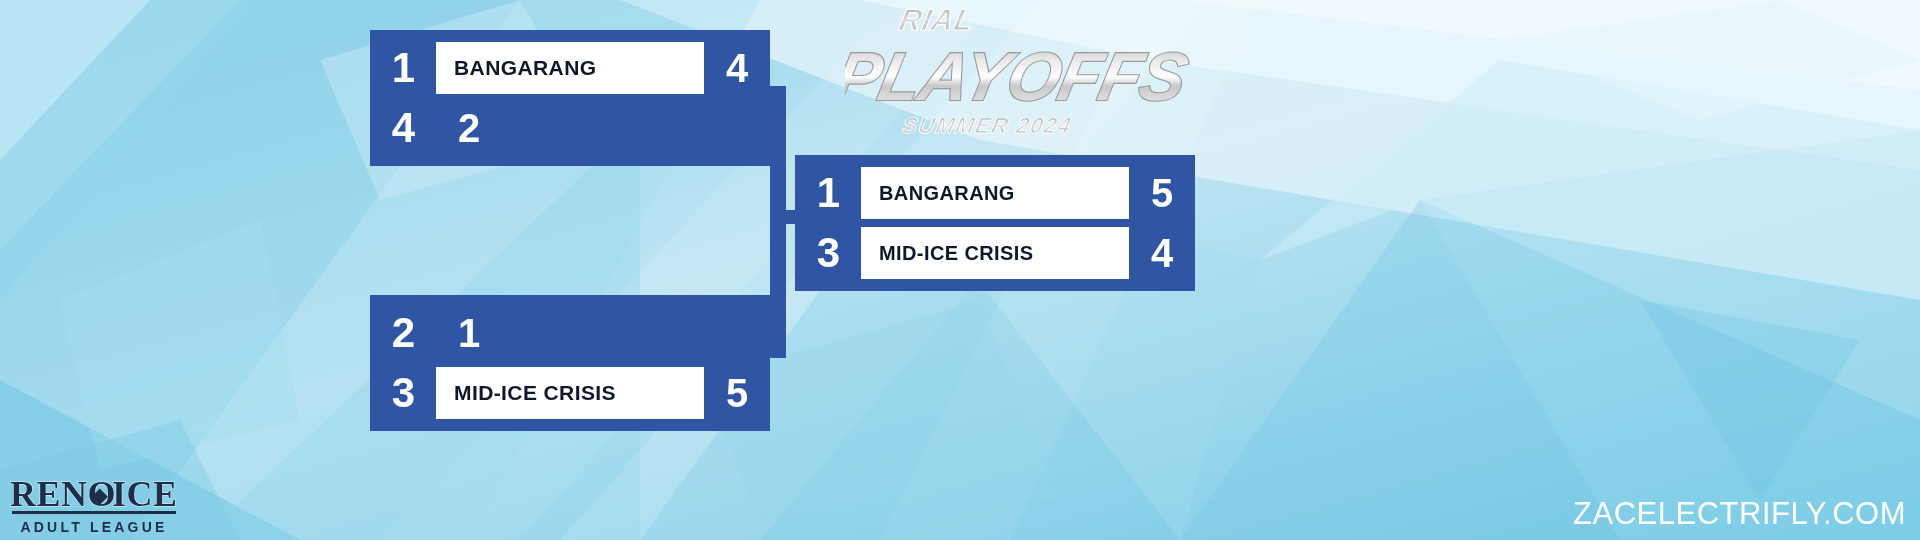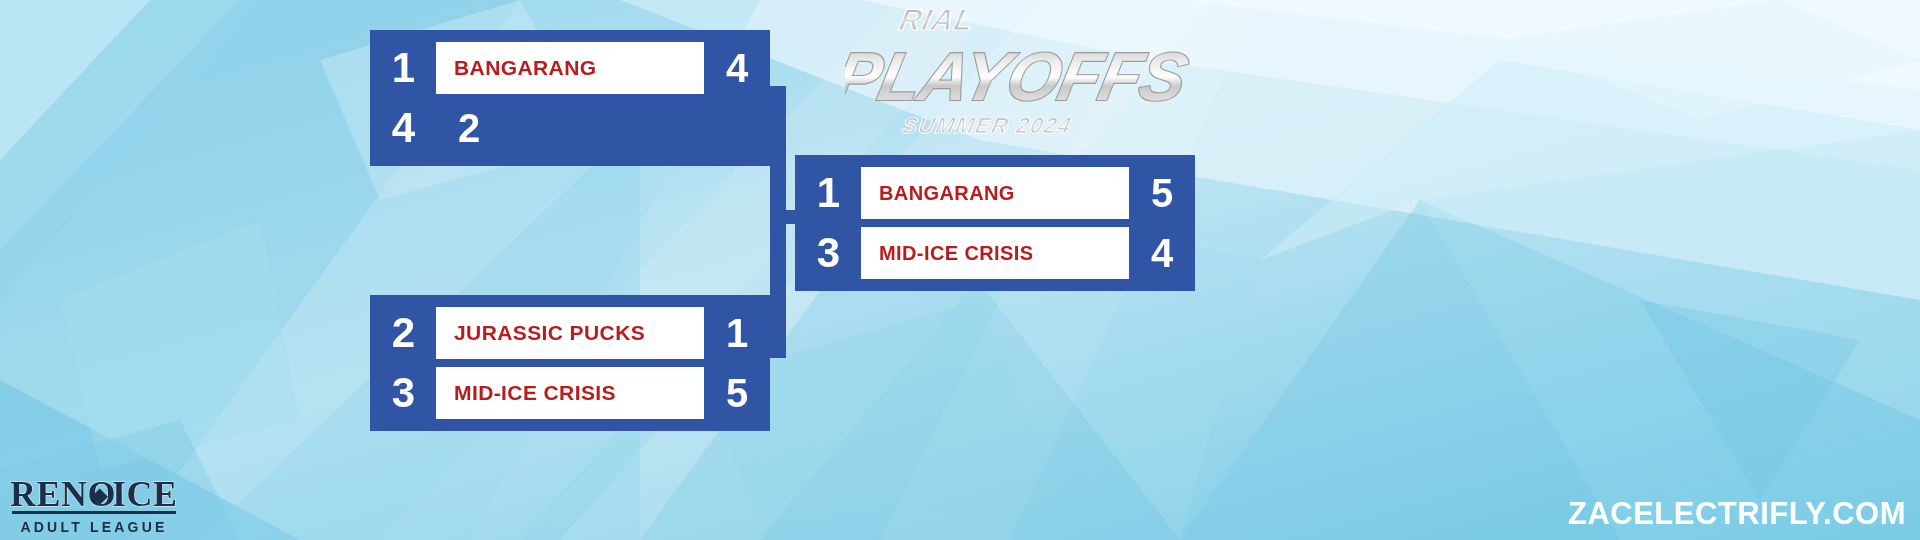--- a/index.html
+++ b/index.html
@@ -45,21 +45,21 @@
     color:#ffffff;
     font-weight:bold;
     font-size:42px;
     line-height:1;
     letter-spacing:-1px;
   }
 
   .teamname {
     flex:1;
     background:#ffffff;
-    color:#b91c1c;
+    color:#0f172a;
     display:flex;
     align-items:center;
     padding-left:18px;
     font-weight:bold;
     font-size:21px;
     letter-spacing:0.4px;
     white-space:nowrap;
     overflow:hidden;
   }
 
@@ -100,21 +100,21 @@
     z-index:4;
   }
   #logo-reno-ice svg { display:block; width:172px; height:72px; }
 
   
   #watermark {
     position:absolute;
     right:14px; bottom:8px;
     z-index:4;
     color:#ffffff;
-    font-weight:bold;
+    font-weight:normal;
     font-size:31px;
     letter-spacing:0.5px;
     white-space:nowrap;
   }
 </style>
 </head>
 <body>
 
 <div id="bg">
   <svg viewBox="0 0 1920 540" preserveAspectRatio="none" aria-hidden="true">
@@ -186,21 +186,20 @@
     </div>
     <div class="seedrow">
       <div class="seed">4</div>
       <div class="score">2</div>
     </div>
   </div>
 
   <div class="matchup" id="m-semi-2">
     <div class="seedrow">
       <div class="seed">2</div>
-      <div class="teamname">JURASSIC PUCKS</div>
       <div class="score">1</div>
     </div>
     <div class="seedrow">
       <div class="seed">3</div>
       <div class="teamname">MID-ICE CRISIS</div>
       <div class="score">5</div>
     </div>
   </div>
 
   <div class="matchup" id="m-final">

